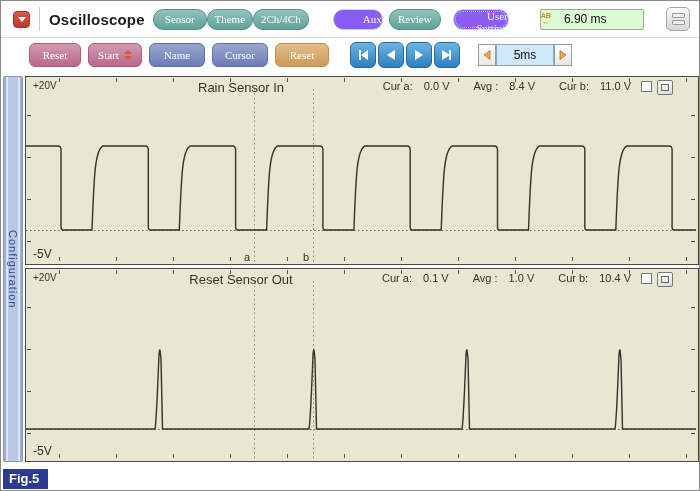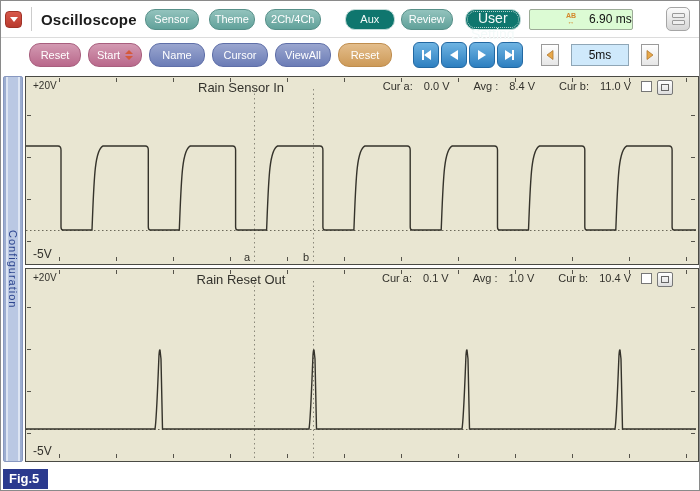--- a/index.html
+++ b/index.html
@@ -3,58 +3,58 @@
 <meta charset="utf-8">
 <style>
   html,body{margin:0;padding:0;background:#fff;}
   *{box-sizing:border-box;}
   .window{
     position:relative;width:700px;height:491px;background:#fff;
     border:1px solid #8a8a8a;overflow:hidden;
     font-family:"Liberation Sans",sans-serif;color:#222;
   }
   
-  .row1{display:flex;align-items:center;height:37px;padding-left:4px;border-bottom:1px solid #dcdcdc;}
+  .row1{display:flex;align-items:center;height:37px;padding-left:12px;border-bottom:1px solid #dcdcdc;}
   .red-btn{width:17px;height:17px;border-radius:4px;background:linear-gradient(#d8584a,#b93a2e);
     border:1px solid #a03328;display:flex;align-items:center;justify-content:center;cursor:pointer;}
   .dn-tri{width:0;height:0;border-left:4px solid transparent;border-right:4px solid transparent;border-top:5px solid #fff;}
   .vdiv{width:1px;height:24px;background:#ccc;margin:0 9px;}
   .app-title{font-size:15px;font-weight:bold;color:#1c1c1c;letter-spacing:.2px;}
-  .tb{border:1px solid rgba(0,0,0,.18);color:#fff;font-family:Liberation Sans, sans-serif;
+  .tb{border:1px solid rgba(0,0,0,.18);color:#fff;font-family:Liberation Serif, serif;
       font-size:11px;text-align:center;cursor:pointer;padding:0;}
-  .r1btn{height:21px;border-radius:10px;margin-left:10px;}
+  .r1btn{height:21px;border-radius:10px;}
   .teal{background:linear-gradient(#93c3bd,#61a19a);border-color:#579089;}
-  .teal.disabled{background:#0f766e;color:#f3faf9;border-color:#c2dbd8;cursor:default;}
+  .teal.disabled{background:#8b5cf6;color:#f3faf9;border-color:#c2dbd8;cursor:default;text-align:right;}
   .dotted-focus{outline:1px dotted #b6d3d0;outline-offset:-3px;}
   .w54{width:54px}.w46{width:46px}.w56{width:56px}.w50{width:50px}.w52{width:52px}.w58{width:56px}
-  .fs10{font-size:14px}
-  .delta{margin-left:8px;width:104px;height:21px;background:#dcfbd4;border:1px solid #9cab97;
-    border-radius:2px;display:flex;align-items:center;justify-content:flex-end;gap:13px;}
+  .fs10{font-size:11px}
+  .delta{margin-left:31px;width:104px;height:21px;background:#dcfbd4;border:1px solid #9cab97;
+    border-radius:2px;display:flex;align-items:center;justify-content:flex-start;gap:13px;}
   .ab-icon{display:flex;flex-direction:column;line-height:6px;color:#d4882a;font-weight:bold;
     font-size:7px;text-align:center;}
   .ab-icon i{font-style:normal;}
   .delta-val{font-size:12px;color:#111;}
   .layout-btn{margin-left:auto;margin-right:9px;width:24px;height:24px;border-radius:5px;
     background:linear-gradient(#fbfbfb,#d6d6d6);border:1px solid #a5a5a5;display:flex;
     flex-direction:column;align-items:center;justify-content:center;gap:2px;cursor:pointer;}
   .layout-btn .bar{width:13px;height:5px;border:1px solid #9a9a9a;border-radius:1px;background:#efefef;}
   
   .row2{display:flex;align-items:center;height:34px;padding-left:28px;}
-  .r2btn{height:24px;border-radius:11px;margin-right:7px;display:inline-flex;align-items:center;justify-content:center;gap:5px;}
+  .r2btn{height:24px;border-radius:6px;margin-right:7px;display:inline-flex;align-items:center;justify-content:center;gap:5px;}
   .pink{background:linear-gradient(#d39ab2,#b9688b);border-color:#a85f7e;}
   .indigo{background:linear-gradient(#9aa6cf,#6b7cb6);border-color:#5f6fa8;}
   .tan{background:linear-gradient(#e3bd8b,#cd9a58);border-color:#bf8d4e;}
   .spin{display:inline-flex;flex-direction:column;gap:2px;}
   .spin b{width:0;height:0;border-left:4px solid transparent;border-right:4px solid transparent;}
   .spin .up{border-bottom:4px solid #d4593b;}
   .spin .dw{border-top:4px solid #d4593b;}
   .transport{display:flex;gap:2px;margin-left:14px;}
   .tpbtn{width:26px;height:26px;border-radius:6px;border:1px solid #2268a2;cursor:pointer;
     background:linear-gradient(#6fb4e2,#2d7fc0);display:flex;align-items:center;justify-content:center;padding:0;}
-  .timebase{display:flex;align-items:center;gap:12px;margin-left:18px;text-align:right;}
+  .timebase{display:flex;align-items:center;gap:0;margin-left:18px;text-align:right;}
   .arrbtn{width:18px;height:22px;border:1px solid #9a9a9a;background:linear-gradient(#fff,#e6e6e6);
     display:flex;align-items:center;justify-content:center;cursor:pointer;padding:0;}
   .tb-field{width:58px;height:22px;background:#cfe9fb;border:1px solid #8fa6b6;font-size:12px;
     display:flex;align-items:center;justify-content:center;color:#111;cursor:default;}
   
   .side-tab{position:absolute;left:2px;top:75px;width:20px;height:386px;
     border:1px solid #8898c0;border-radius:2px;
     background:linear-gradient(90deg,#9cadd0 0 2px,#dde5f3 2px 4px,#bac8e3 4px 14px,#dde5f3 14px 16px,#9cadd0 16px 18px);
     display:flex;align-items:center;justify-content:center;cursor:pointer;}
   .side-tab span{writing-mode:vertical-rl;font-size:11px;color:#2d4690;letter-spacing:1px;}
@@ -109,21 +109,20 @@
     <button class="tb r2btn pink w52">Reset</button>
     <button class="tb r2btn pink w54">
       <span>Start</span>
       <span class="spin">
           <b class="up"></b>
           <b class="dw"></b>
         </span>
     </button>
     <button class="tb r2btn indigo w58">Name</button>
     <button class="tb r2btn indigo w56">Cursor</button>
-    <button class="tb r2btn indigo w58">ViewAll</button>
     <button class="tb r2btn tan w54">Reset</button>
     <div class="transport">
       <button class="tpbtn">
         <svg width="16" height="16" viewBox="0 0 16 16">
             <path d="M4 3v10h2V3zM13 3L6 8l7 5z" fill="#fff"></path>
           </svg>
       </button>
       <button class="tpbtn">
         <svg width="16" height="16" viewBox="0 0 16 16">
             <path d="M12 3L4 8l8 5z" fill="#fff"></path>
@@ -185,21 +184,21 @@
 
   <div class="panel p2">
     <svg class="wave" width="670" height="190" viewBox="0 0 670 190">
         <path d="M33.5 1V5M33.5 185V189M90.5 1V5M90.5 185V189M147.5 1V5M147.5 185V189M204.5 1V5M204.5 185V189M261.5 1V5M261.5 185V189M318.5 1V5M318.5 185V189M375.5 1V5M375.5 185V189M432.5 1V5M432.5 185V189M489.5 1V5M489.5 185V189M546.5 1V5M546.5 185V189M603.5 1V5M603.5 185V189M660.5 1V5M660.5 185V189M1 38.5H5M665 38.5H669M1 80.5H5M665 80.5H669M1 122.5H5M665 122.5H669M1 164.5H5M665 164.5H669" fill="none" stroke="#55534a" stroke-width="1"></path>
         <path d="M0 160.5H670" fill="none" stroke="#6b695a" stroke-width="1" stroke-dasharray="1.5,2.5"></path>
         <path d="M228.5 12V190" fill="none" stroke="#8a887a" stroke-width="1" stroke-dasharray="1.5,3"></path>
         <path d="M287.5 12V190" fill="none" stroke="#8a887a" stroke-width="1" stroke-dasharray="1.5,3"></path>
         <path d="M0 160 L129 160 C130.5 152 131.5 122 133 86 Q133.5 80 134 81 L135 90 L136.5 160 L283 160 C284.5 152 285.5 122 287 86 Q287.5 80 288 81 L289 90 L290.5 160 L436 160 C437.5 152 438.5 122 440 86 Q440.5 80 441 81 L442 90 L443.5 160 L589 160 C590.5 152 591.5 122 593 86 Q593.5 80 594 81 L595 90 L596.5 160 L670 160" fill="none" stroke="#35332b" stroke-width="1.4"></path>
       </svg>
     <span class="vmax">+20V</span>
-    <span class="ptitle">Rain Reset Out</span>
+    <span class="ptitle">Reset Sensor Out</span>
     <div class="readouts">
       <span class="ro"><span>Cur a:</span><span>0.1 V</span></span>
       <span class="ro"><span>Avg :</span><span>1.0 V</span></span>
       <span class="ro"><span>Cur b:</span><span>10.4 V</span></span>
     </div>
     <span class="chk"></span>
     <span class="sqbtn">
         <i></i>
       </span>
     <span class="vmin">-5V</span>

